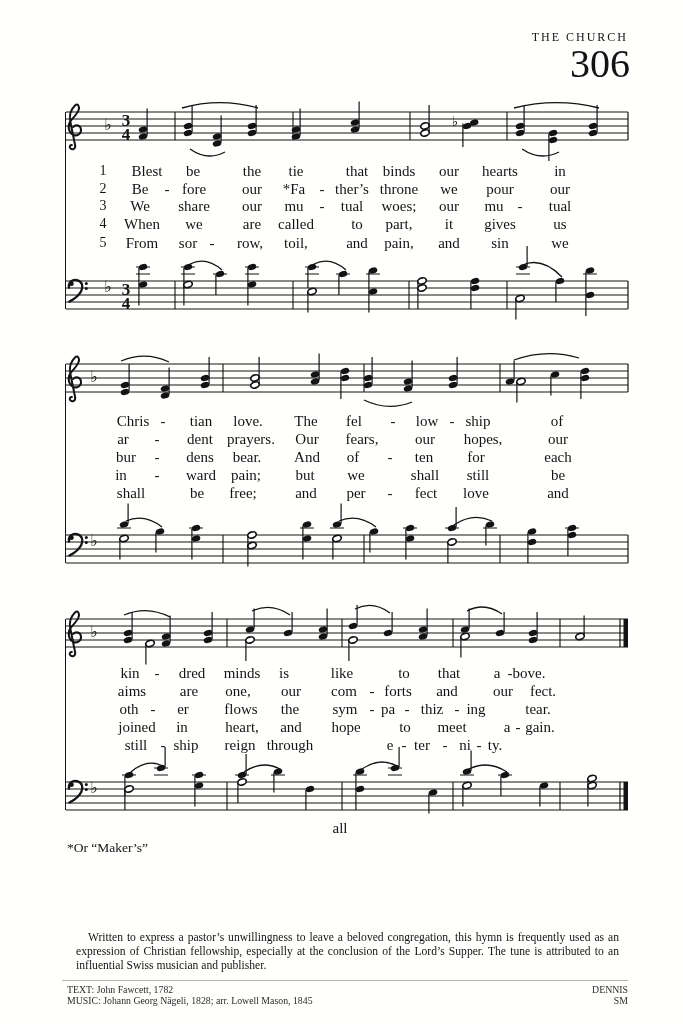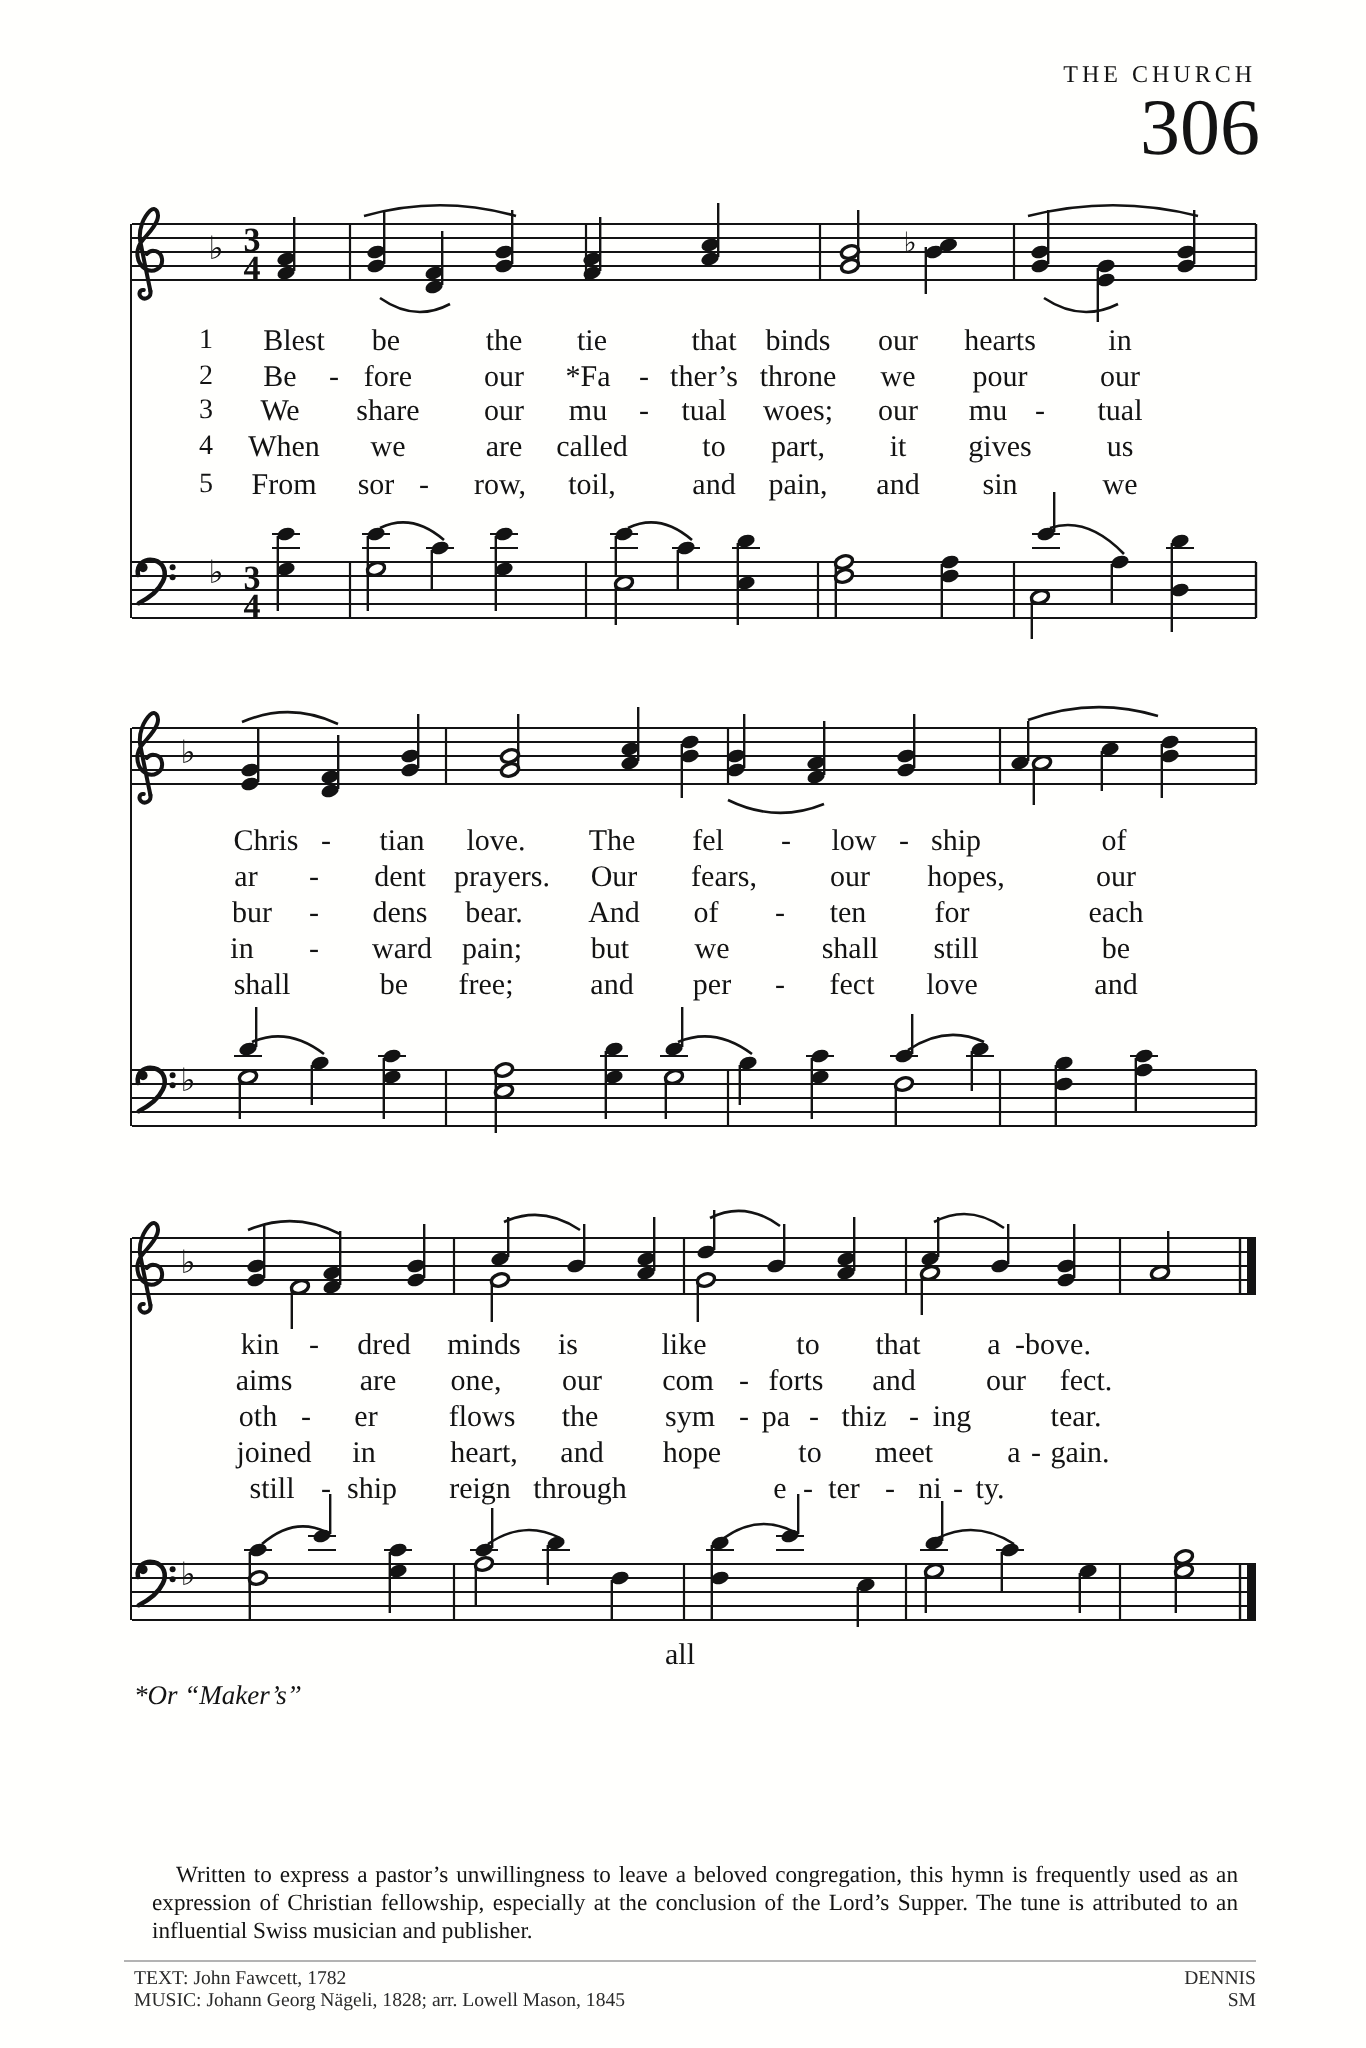--- a/index.html
+++ b/index.html
@@ -6,21 +6,21 @@
   #page{position:relative;width:683px;height:1024px;background:#fffffd;
         font-family:"Liberation Serif", serif;color:#131313;overflow:hidden;}
   .abs{position:absolute;}
   #section-head{top:30px;right:55px;font-size:12px;letter-spacing:2px;
                 font-family:"Liberation Serif", serif;}
   #hymn-number{top:44px;right:53px;font-size:40px;line-height:1;}
   #page-title{top:56px;left:0;width:560px;text-align:center;font-size:29px;letter-spacing:.2px;}
   .syslines{width:1.4px;background:#131313;left:65px;}
   .lyric-tok{position:absolute;transform:translateX(-50%);font-size:15px;white-space:pre;}
   .verse-num{font-size:14px;}
-  #footnote{top:840px;left:67px;font-size:13.5px;font-style:italic;}
+  #footnote{top:840px;left:67px;font-size:13.5px;}
   #commentary{top:931px;left:76px;width:543px;font-size:11.6px;line-height:1.2;
               text-align:justify;text-indent:12px;}
   #credit-rule{top:980px;left:62px;width:566px;height:1px;background:#b3b3b3;}
   .credit{font-size:9.8px;color:#2a2a2a;}
   #credit-text{top:984px;left:67px;}
   #credit-music{top:995px;left:67px;}
   #tune-name{top:984px;right:55px;}
   #tune-meter{top:995px;right:55px;}
   svg{position:absolute;overflow:visible;}
 </style>

